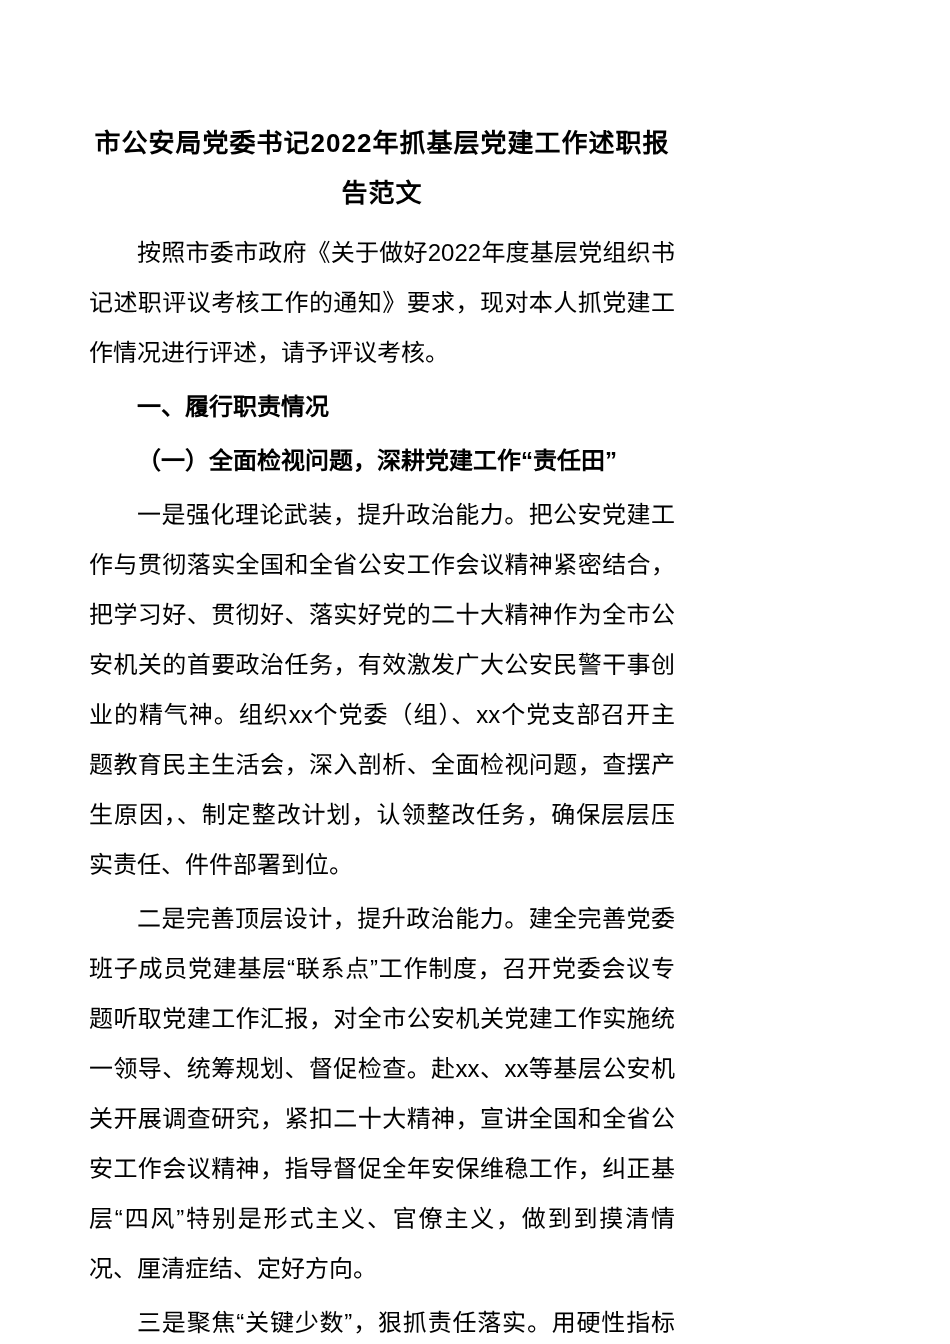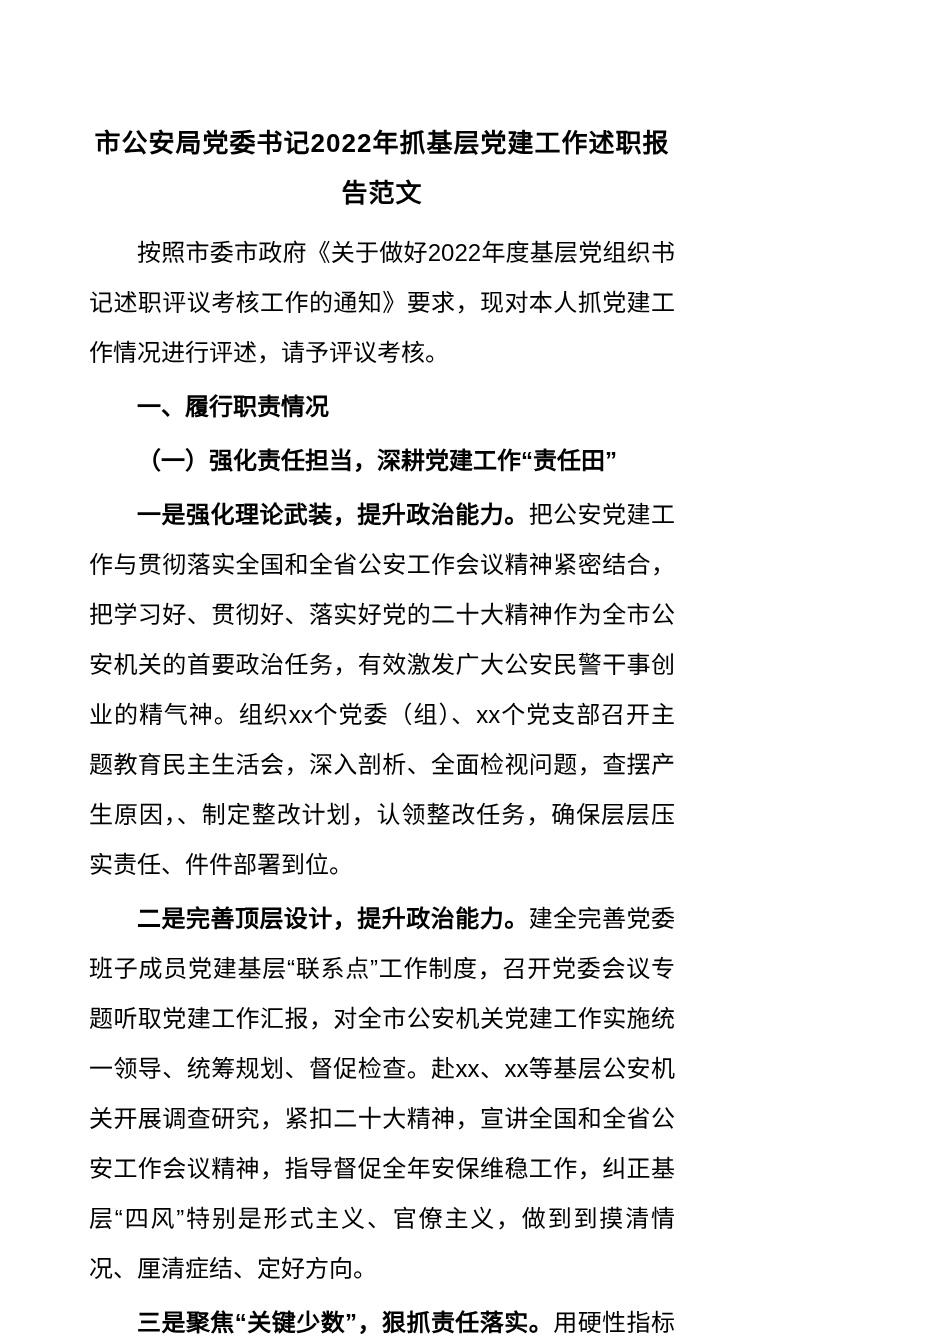--- a/index.html
+++ b/index.html
@@ -40,35 +40,35 @@
   }
   .heading-l1 {
     font-weight: bold;
     text-align: left;
   }
   .heading-l2 {
     font-weight: bold;
     text-align: left;
   }
   .lead {
-    font-weight: bold;
+    font-weight: normal;
   }
 </style>
 </head>
 <body>
 
 <div class="page">
 
   <h1 class="doc-title">市公安局党委书记2022年抓基层党建工作述职报告范文</h1>
 
   <p class="body-para">按照市委市政府《关于做好2022年度基层党组织书记述职评议考核工作的通知》要求，现对本人抓党建工作情况进行评述，请予评议考核。</p>
 
   <h2 class="heading-l1">一、履行职责情况</h2>
 
-  <h3 class="heading-l2">（一）强化责任担当，深耕党建工作“责任田”</h3>
+  <h3 class="heading-l2">（一）全面检视问题，深耕党建工作“责任田”</h3>
 
   <p class="body-para"><strong class="lead">一是强化理论武装，提升政治能力。</strong><span>把公安党建工作与贯彻落实全国和全省公安工作会议精神紧密结合，把学习好、贯彻好、落实好党的二十大精神作为全市公安机关的首要政治任务，有效激发广大公安民警干事创业的精气神。组织xx个党委（组）、xx个党支部召开主题教育民主生活会，深入剖析、全面检视问题，查摆产生原因，、制定整改计划，认领整改任务，确保层层压实责任、件件部署到位。</span></p>
 
   <p class="body-para"><strong class="lead">二是完善顶层设计，提升政治能力。</strong><span>建全完善党委班子成员党建基层“联系点”工作制度，召开党委会议专题听取党建工作汇报，对全市公安机关党建工作实施统一领导、统筹规划、督促检查。赴xx、xx等基层公安机关开展调查研究，紧扣二十大精神，宣讲全国和全省公安工作会议精神，指导督促全年安保维稳工作，纠正基层“四风”特别是形式主义、官僚主义，做到到摸清情况、厘清症结、定好方向。</span></p>
 
   <p class="body-para"><strong class="lead">三是聚焦“关键少数”，狠抓责任落实。</strong><span>用硬性指标将党建工作主体责任向各级党组织延伸，通过开展党委书记讲党课、党员民警谈体会等形式，引导党员干部深刻领会、准确把握习近平新时代中国特色社会主义思想的核心要义和丰富内涵，确保党建主体责任落实落地。全面压实“两个</span></p>
 
 </div>
 
 </body></html>

